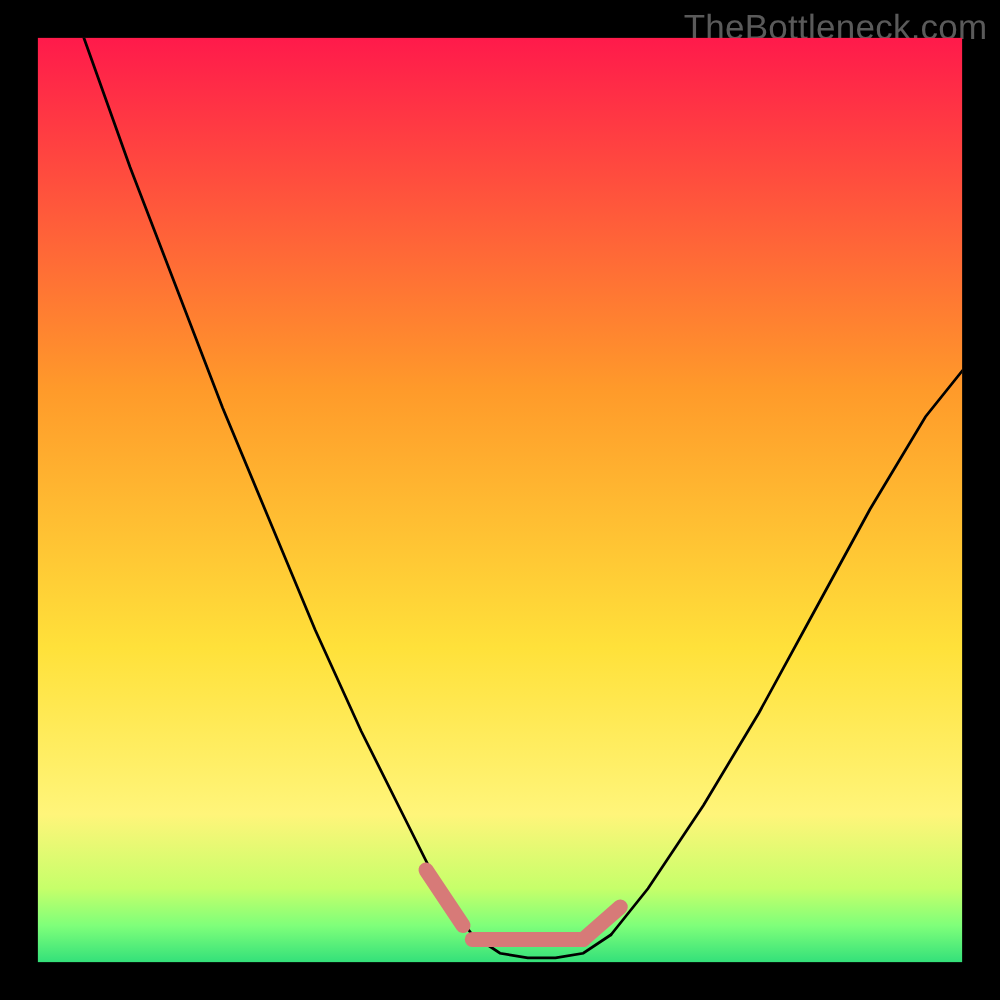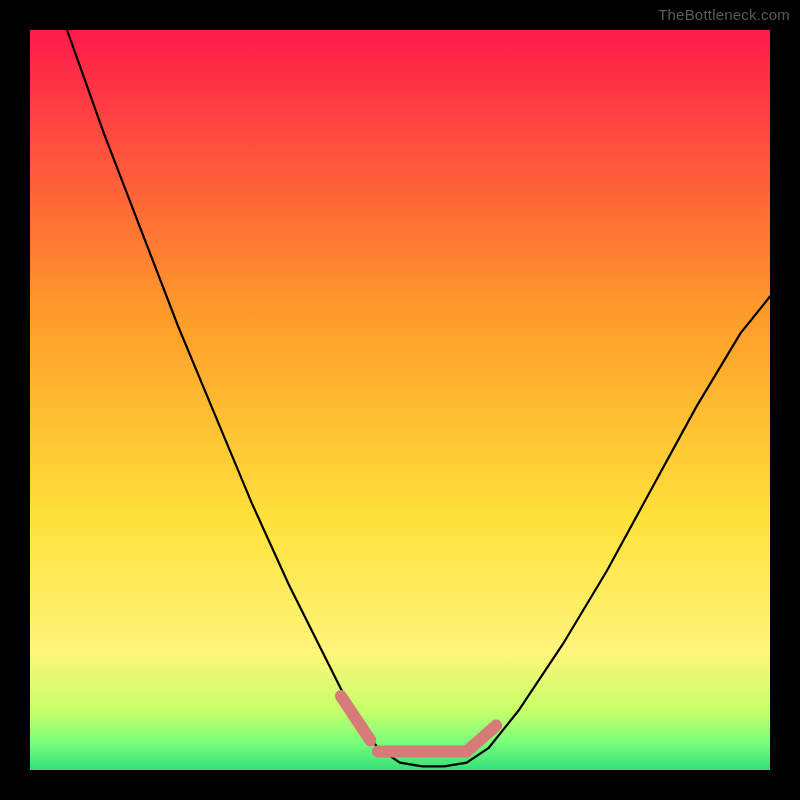--- a/index.html
+++ b/index.html
@@ -29,21 +29,21 @@
   }
   .gradient {
     position: absolute;
     inset: 0;
   }
   .watermark {
     position: absolute;
     top: 6px;
     right: 10px;
     color: #5a5a5a;
-    font-size: 15px;
+    font-size: 28px;
     letter-spacing: 0.2px;
     font-weight: 400;
   }
   svg.curves {
     position: absolute;
     inset: 0;
   }
 </style>
 </head>
 <body>

